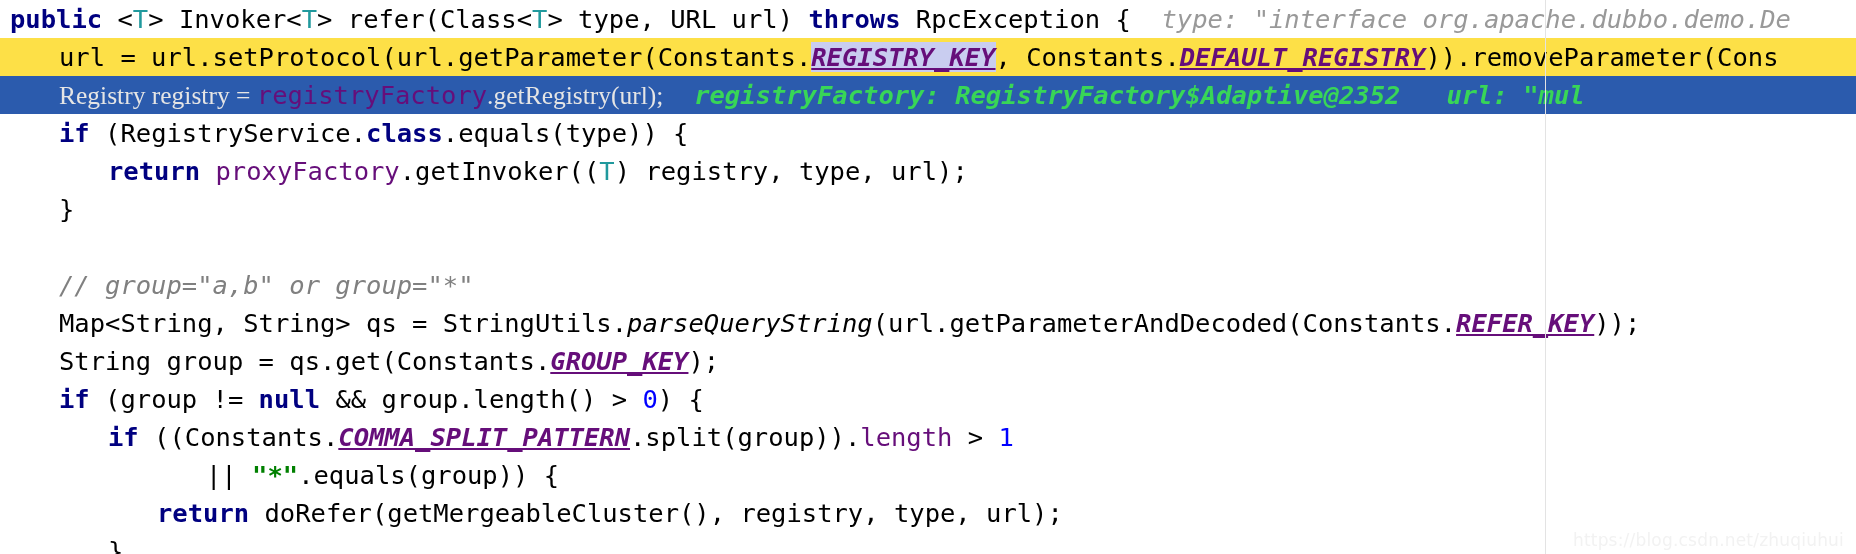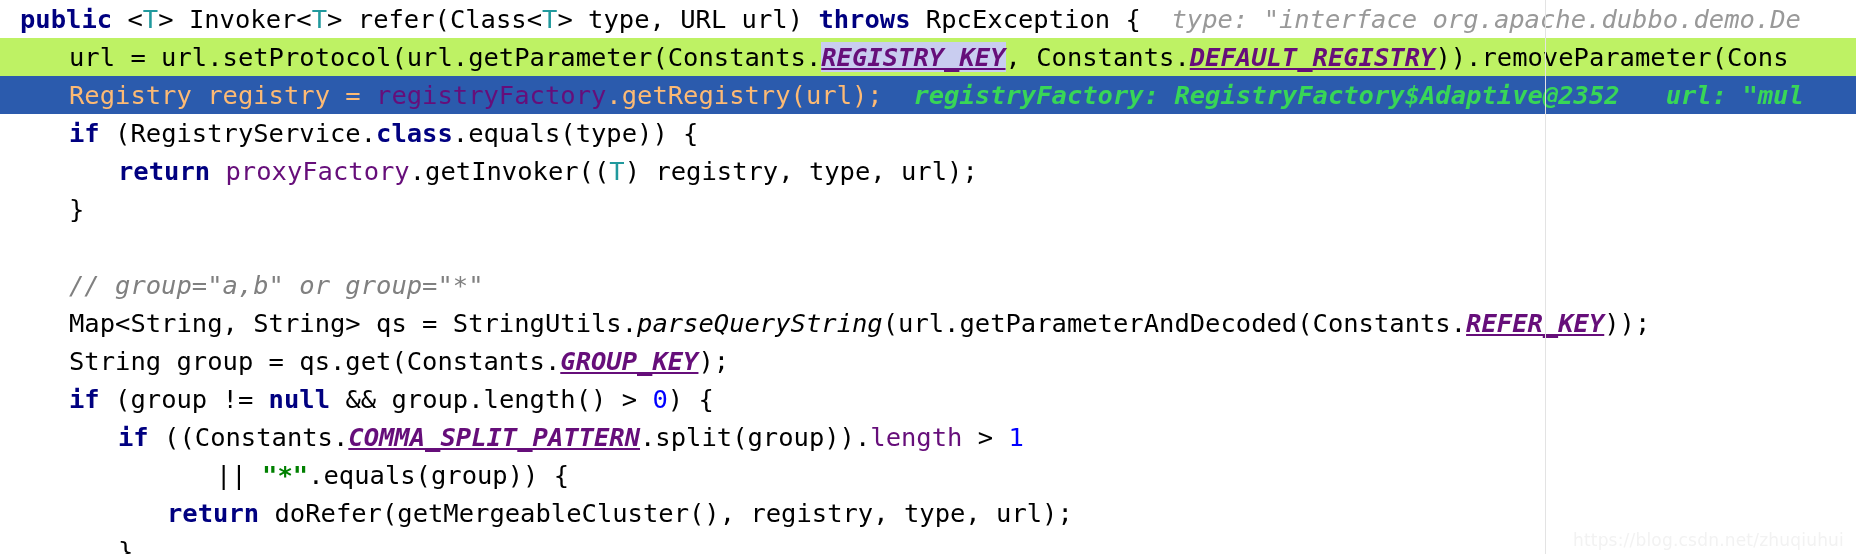--- a/index.html
+++ b/index.html
@@ -22,30 +22,30 @@
     inset: 0;
     font-size: 25.5px;
     line-height: 38px;
     letter-spacing: 0px;
     white-space: pre;
     color: #000000;
   }
   .line {
     position: relative;
     height: 38px;
-    padding-left: 20px;
+    padding-left: 10px;
     white-space: pre;
     overflow: visible;
   }
   .line-inner { display: inline; }
 
   
-  .row-exec   { background: #bef264; }   
+  .row-exec   { background: #fde047; }   
   .row-sel    { background: #2b5bad; color: #ffffff; }
-  .row-sel .plain  { color: #fdba74; }
+  .row-sel .plain  { color: #e5e5e5; font-family: Liberation Serif, serif; }
 
   
   .kw      { color: #000080; font-weight: bold; }           
   .plain   { color: #000000; }
   .gen     { color: #20999d; }                              
   .const   { color: #660e7a; font-weight: bold; font-style: italic; text-decoration: underline; } 
   .field   { color: #660e7a; font-weight: normal; }           
   .method  { color: #000000; font-style: italic; text-align: center; }          
   .num     { color: #0000ff; }
   .str     { color: #008000; font-weight: bold; }

